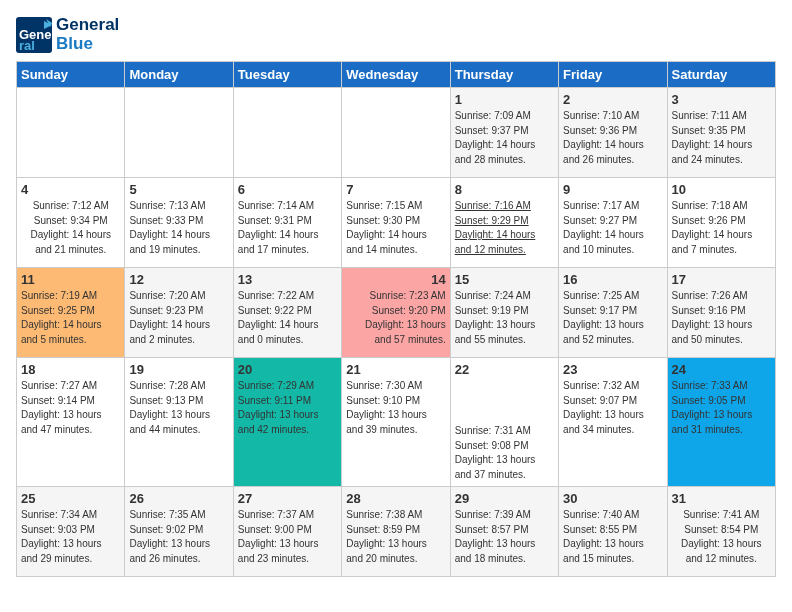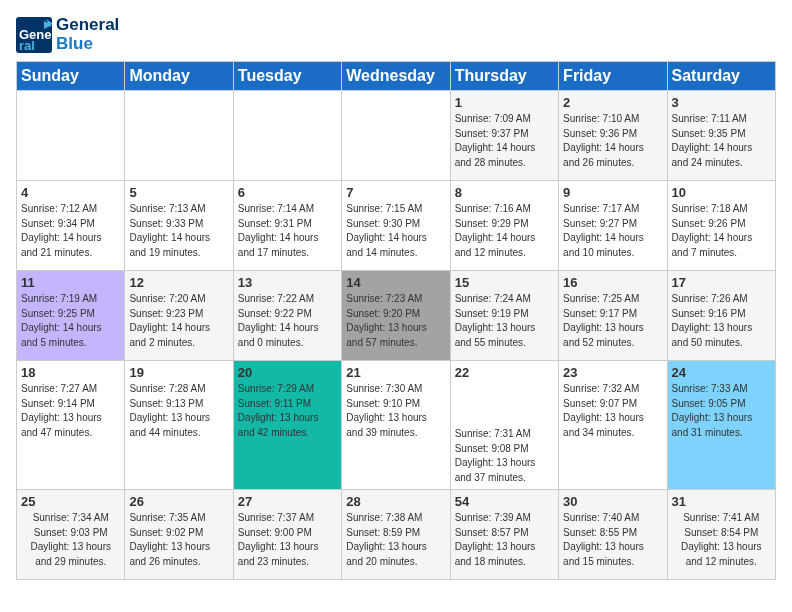--- a/index.html
+++ b/index.html
@@ -34,21 +34,21 @@
       color: #333;
     }
     .calendar-table {
       width: 100%;
       border-collapse: collapse;
       margin-top: 8px;
     }
     .calendar-table th {
       background-color: #1a6cc4;
       color: #fff;
-      font-size: 16px;
+      font-size: 13px;
       padding: 5px 4px;
       text-align: left;
       border: 1px solid #ccc;
     }
     .calendar-table td {
       border: 1px solid #ccc;
       vertical-align: top;
       padding: 4px;
       font-size: 10.5px;
       color: #333;
@@ -138,21 +138,21 @@
           <span class="day-number">3</span>
           <div class="cell-content" style="white-space: pre-line;">Sunrise: 7:11 AM
 Sunset: 9:35 PM
 Daylight: 14 hours
 and 24 minutes.</div>
         </td>
       </tr>
       <tr>
         <td style="background: rgb(255, 255, 255);">
           <span class="day-number">4</span>
-          <div class="cell-content" style="white-space: pre-line;">Sunrise: 7:12 AM
+          <div class="cell-content" style="white-space: pre-line; text-align: center;">Sunrise: 7:12 AM
 Sunset: 9:34 PM
 Daylight: 14 hours
 and 21 minutes.</div>
         </td>
         <td style="background: rgb(255, 255, 255);">
           <span class="day-number">5</span>
           <div class="cell-content" style="white-space: pre-line;">Sunrise: 7:13 AM
 Sunset: 9:33 PM
 Daylight: 14 hours
 and 19 minutes.</div>
@@ -166,63 +166,63 @@
         </td>
         <td style="background: rgb(255, 255, 255);">
           <span class="day-number">7</span>
           <div class="cell-content" style="white-space: pre-line;">Sunrise: 7:15 AM
 Sunset: 9:30 PM
 Daylight: 14 hours
 and 14 minutes.</div>
         </td>
         <td style="background: rgb(255, 255, 255);">
           <span class="day-number">8</span>
-          <div class="cell-content" style="white-space: pre-line;">Sunrise: 7:16 AM
+          <div class="cell-content" style="white-space: pre-line; text-decoration: underline;">Sunrise: 7:16 AM
 Sunset: 9:29 PM
 Daylight: 14 hours
 and 12 minutes.</div>
         </td>
         <td style="background: rgb(255, 255, 255);">
           <span class="day-number">9</span>
           <div class="cell-content" style="white-space: pre-line;">Sunrise: 7:17 AM
 Sunset: 9:27 PM
 Daylight: 14 hours
 and 10 minutes.</div>
         </td>
         <td style="background: rgb(255, 255, 255);">
           <span class="day-number">10</span>
           <div class="cell-content" style="white-space: pre-line;">Sunrise: 7:18 AM
 Sunset: 9:26 PM
 Daylight: 14 hours
 and 7 minutes.</div>
         </td>
       </tr>
       <tr>
-        <td style="background: #c4b5fd; margin-left: 6px;">
+        <td style="background: #fdba74; margin-left: 6px;">
           <span class="day-number">11</span>
           <div class="cell-content" style="white-space: pre-line;">Sunrise: 7:19 AM
 Sunset: 9:25 PM
 Daylight: 14 hours
 and 5 minutes.</div>
         </td>
         <td style="background: rgb(245, 245, 245);">
           <span class="day-number">12</span>
           <div class="cell-content" style="white-space: pre-line;">Sunrise: 7:20 AM
 Sunset: 9:23 PM
 Daylight: 14 hours
 and 2 minutes.</div>
         </td>
         <td style="background: rgb(245, 245, 245);">
           <span class="day-number">13</span>
           <div class="cell-content" style="white-space: pre-line;">Sunrise: 7:22 AM
 Sunset: 9:22 PM
 Daylight: 14 hours
 and 0 minutes.</div>
         </td>
-        <td style="background: #a3a3a3;">
+        <td style="background: #fca5a5; text-align: right;">
           <span class="day-number">14</span>
           <div class="cell-content" style="white-space: pre-line;">Sunrise: 7:23 AM
 Sunset: 9:20 PM
 Daylight: 13 hours
 and 57 minutes.</div>
         </td>
         <td style="background: rgb(245, 245, 245);">
           <span class="day-number">15</span>
           <div class="cell-content" style="white-space: pre-line;">Sunrise: 7:24 AM
 Sunset: 9:19 PM
@@ -280,32 +280,32 @@
 Daylight: 13 hours
 and 37 minutes.</div>
         </td>
         <td style="background: rgb(255, 255, 255);">
           <span class="day-number">23</span>
           <div class="cell-content" style="white-space: pre-line;">Sunrise: 7:32 AM
 Sunset: 9:07 PM
 Daylight: 13 hours
 and 34 minutes.</div>
         </td>
-        <td style="background: #7dd3fc;">
+        <td style="background: #0ea5e9;">
           <span class="day-number">24</span>
           <div class="cell-content" style="white-space: pre-line;">Sunrise: 7:33 AM
 Sunset: 9:05 PM
 Daylight: 13 hours
 and 31 minutes.</div>
         </td>
       </tr>
       <tr>
         <td style="background: rgb(245, 245, 245);">
           <span class="day-number">25</span>
-          <div class="cell-content" style="white-space: pre-line; text-align: center;">Sunrise: 7:34 AM
+          <div class="cell-content" style="white-space: pre-line;">Sunrise: 7:34 AM
 Sunset: 9:03 PM
 Daylight: 13 hours
 and 29 minutes.</div>
         </td>
         <td style="background: rgb(245, 245, 245);">
           <span class="day-number">26</span>
           <div class="cell-content" style="white-space: pre-line;">Sunrise: 7:35 AM
 Sunset: 9:02 PM
 Daylight: 13 hours
 and 26 minutes.</div>
@@ -318,21 +318,21 @@
 and 23 minutes.</div>
         </td>
         <td style="background: rgb(245, 245, 245);">
           <span class="day-number">28</span>
           <div class="cell-content" style="white-space: pre-line;">Sunrise: 7:38 AM
 Sunset: 8:59 PM
 Daylight: 13 hours
 and 20 minutes.</div>
         </td>
         <td style="background: rgb(245, 245, 245);">
-          <span class="day-number">54</span>
+          <span class="day-number">29</span>
           <div class="cell-content" style="white-space: pre-line;">Sunrise: 7:39 AM
 Sunset: 8:57 PM
 Daylight: 13 hours
 and 18 minutes.</div>
         </td>
         <td style="background: rgb(245, 245, 245);">
           <span class="day-number">30</span>
           <div class="cell-content" style="white-space: pre-line;">Sunrise: 7:40 AM
 Sunset: 8:55 PM
 Daylight: 13 hours

